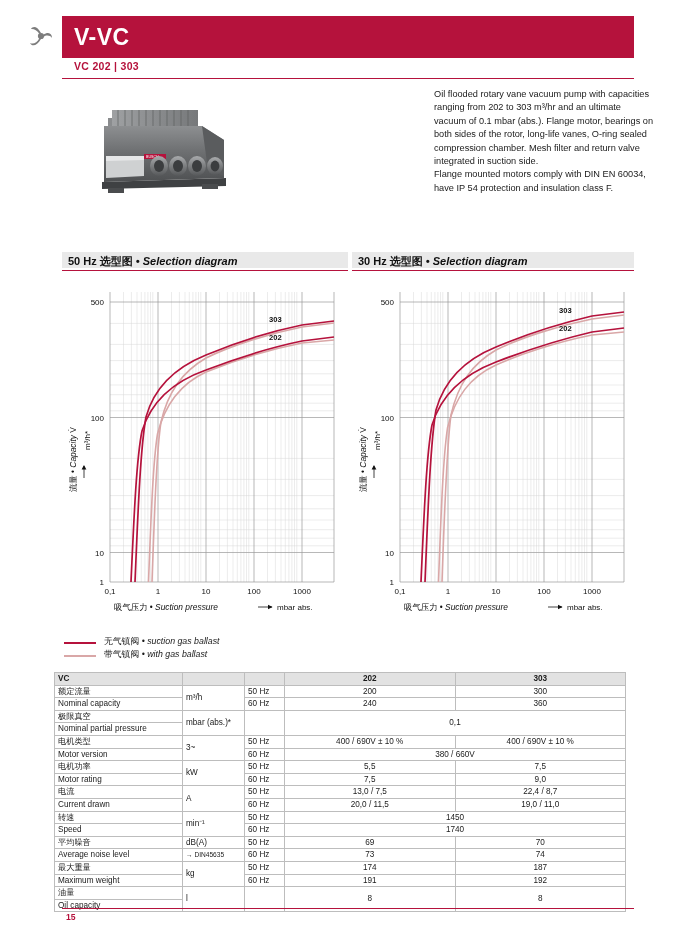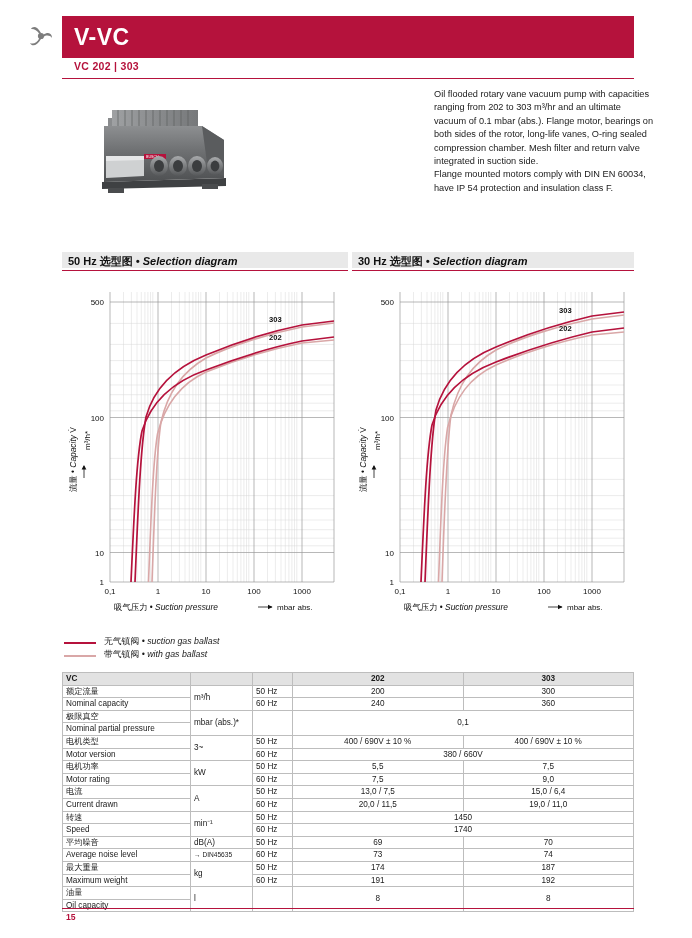--- a/index.html
+++ b/index.html
@@ -67,21 +67,21 @@
   .legend { position: absolute; left: 64px; top: 636px; font-size: 8.8px; }
   .legend-row { height: 13px; position: relative; }
   .legend-line {
     position: absolute; left: 0; top: 6px; width: 32px; height: 2px;
   }
   .legend-text { position: absolute; left: 40px; top: 0; white-space: nowrap; }
   .legend-text .it { font-style: italic; }
 
   
   .spec-table {
-    position: absolute; left: 62px; top: 672px; width: 572px;
+    position: absolute; left: 54px; top: 672px; width: 572px;
     border-collapse: collapse;
     font-size: 8.2px;
   }
   .spec-table td {
     border: 0.6px solid #bdbdbd;
     padding: 0 3px;
     height: 11.6px;
     line-height: 11.6px;
     vertical-align: middle;
   }
@@ -517,21 +517,21 @@
         <td class="c-freq">60 Hz</td>
         <td class="c-v202">7,5</td>
         <td class="c-v303">9,0</td>
       </tr>
 
       <tr>
         <td class="c-name">电流</td>
         <td class="c-unit" rowspan="2">A</td>
         <td class="c-freq">50 Hz</td>
         <td class="c-v202">13,0 / 7,5</td>
-        <td class="c-v303">15,0 / 6,4</td>
+        <td class="c-v303">22,4 / 8,7</td>
       </tr>
       <tr>
         <td class="c-name">Current drawn</td>
         <td class="c-freq">60 Hz</td>
         <td class="c-v202">20,0 / 11,5</td>
         <td class="c-v303">19,0 / 11,0</td>
       </tr>
 
       <tr>
         <td class="c-name">转速</td>

